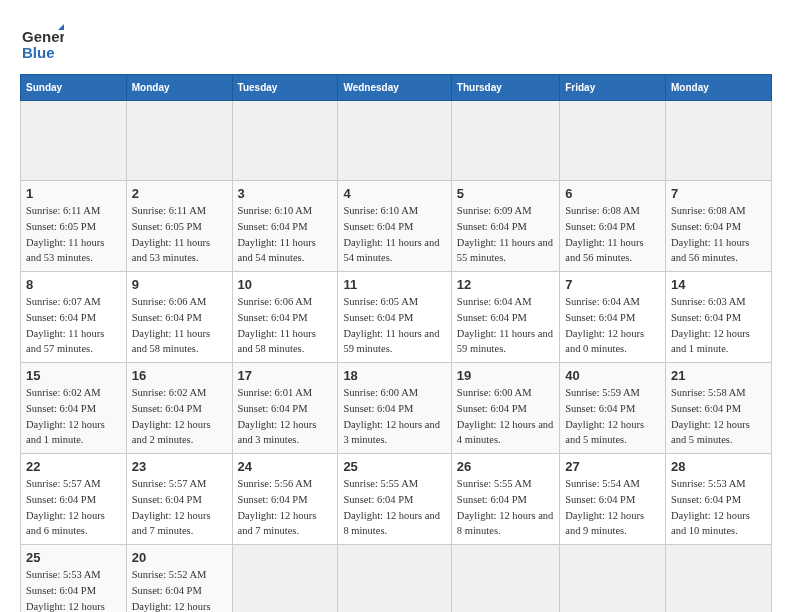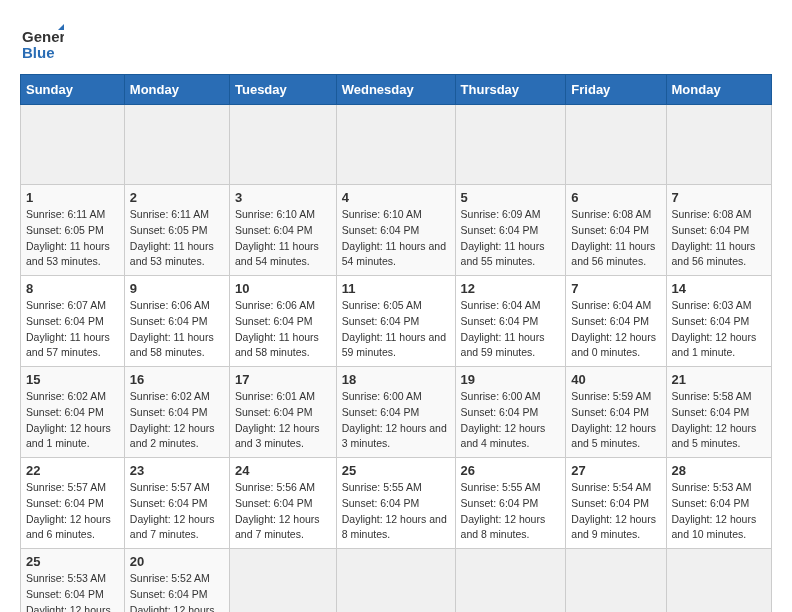--- a/index.html
+++ b/index.html
@@ -36,21 +36,21 @@
     table {
       width: 100%;
       border-collapse: collapse;
       font-size: 11px;
     }
     thead tr th {
       background-color: #2a6db5;
       color: #fff;
       padding: 7px 5px;
       text-align: left;
-      font-size: 13px;
+      font-size: 10px;
       font-weight: bold;
       border: 1px solid #1a5a9a;
     }
     tbody tr td {
       border: 1px solid #ccc;
       padding: 5px;
       vertical-align: top;
       font-size: 10.5px;
       color: #333;
       height: 80px;
@@ -62,20 +62,21 @@
       background: #fff;
     }
     .day-num {
       font-size: 13px;
       font-weight: bold;
       display: block;
       margin-bottom: 2px;
     }
     .day-info {
       line-height: 1.5;
+      font-family: Liberation Serif, serif;
     }
     td.empty {
       background: #f0f0f0 !important;
     }
   </style>
 </head>
 <body>
 
 <div class="header">
   <div class="logo">

